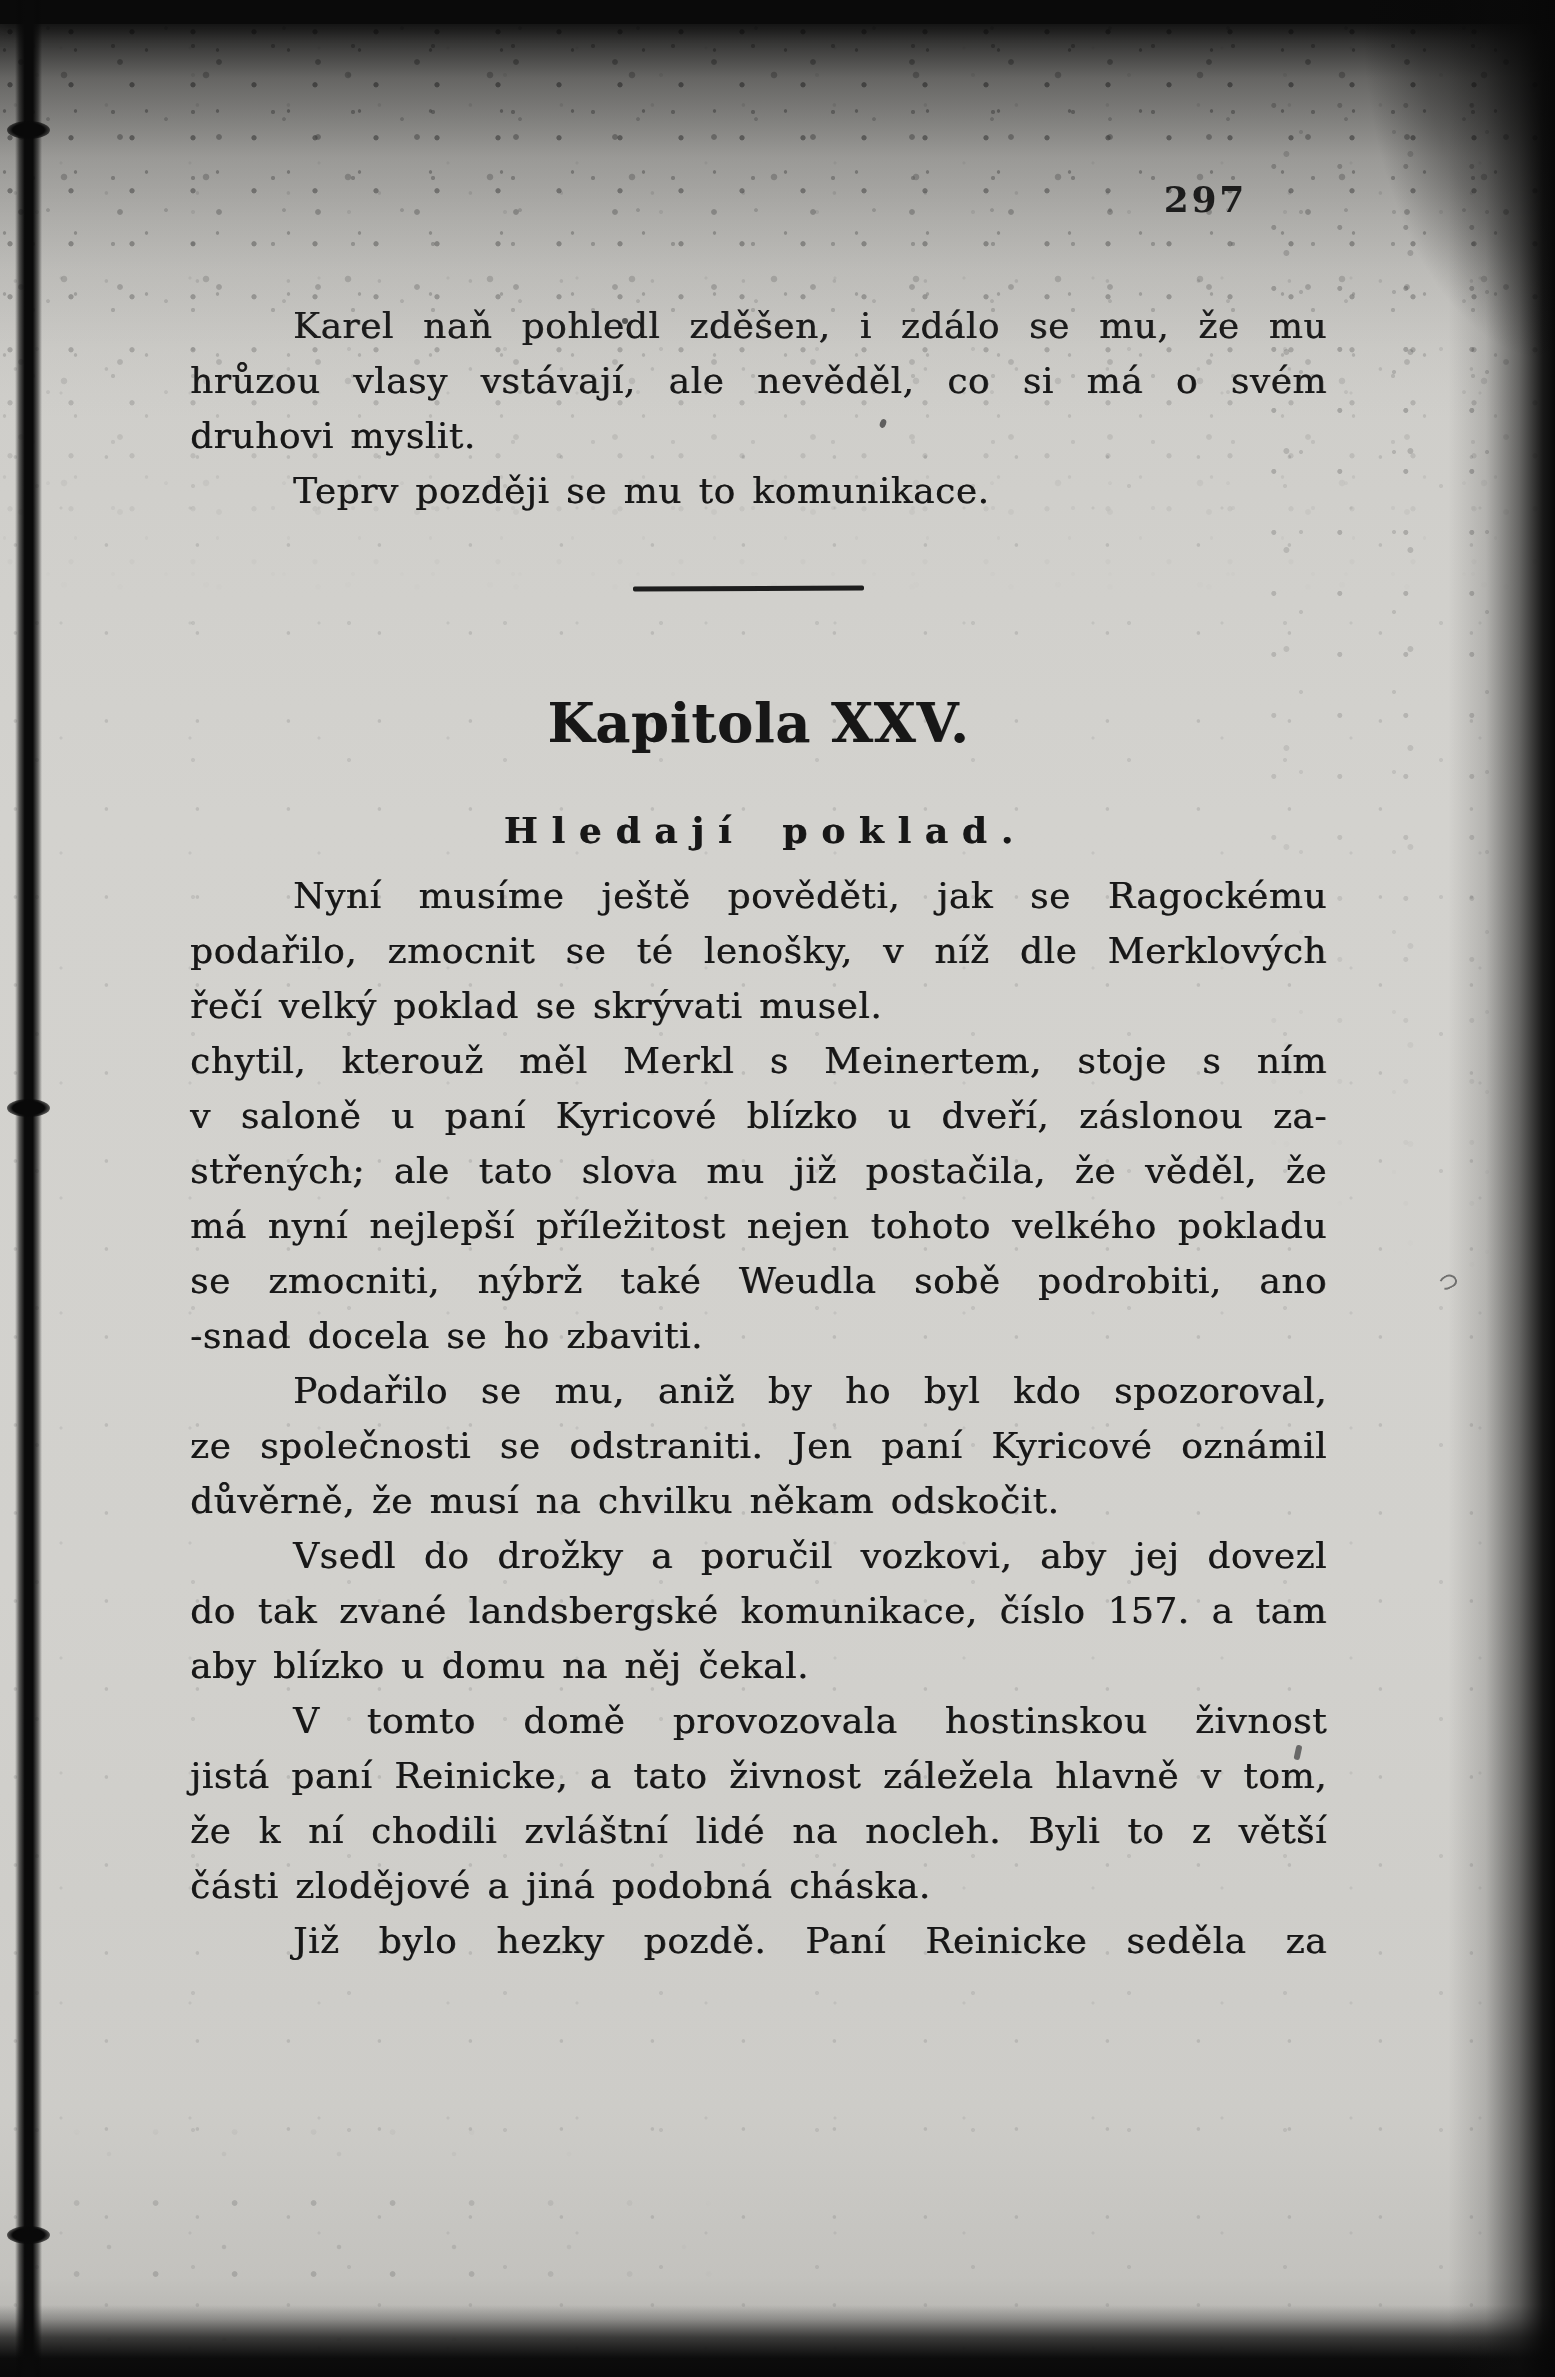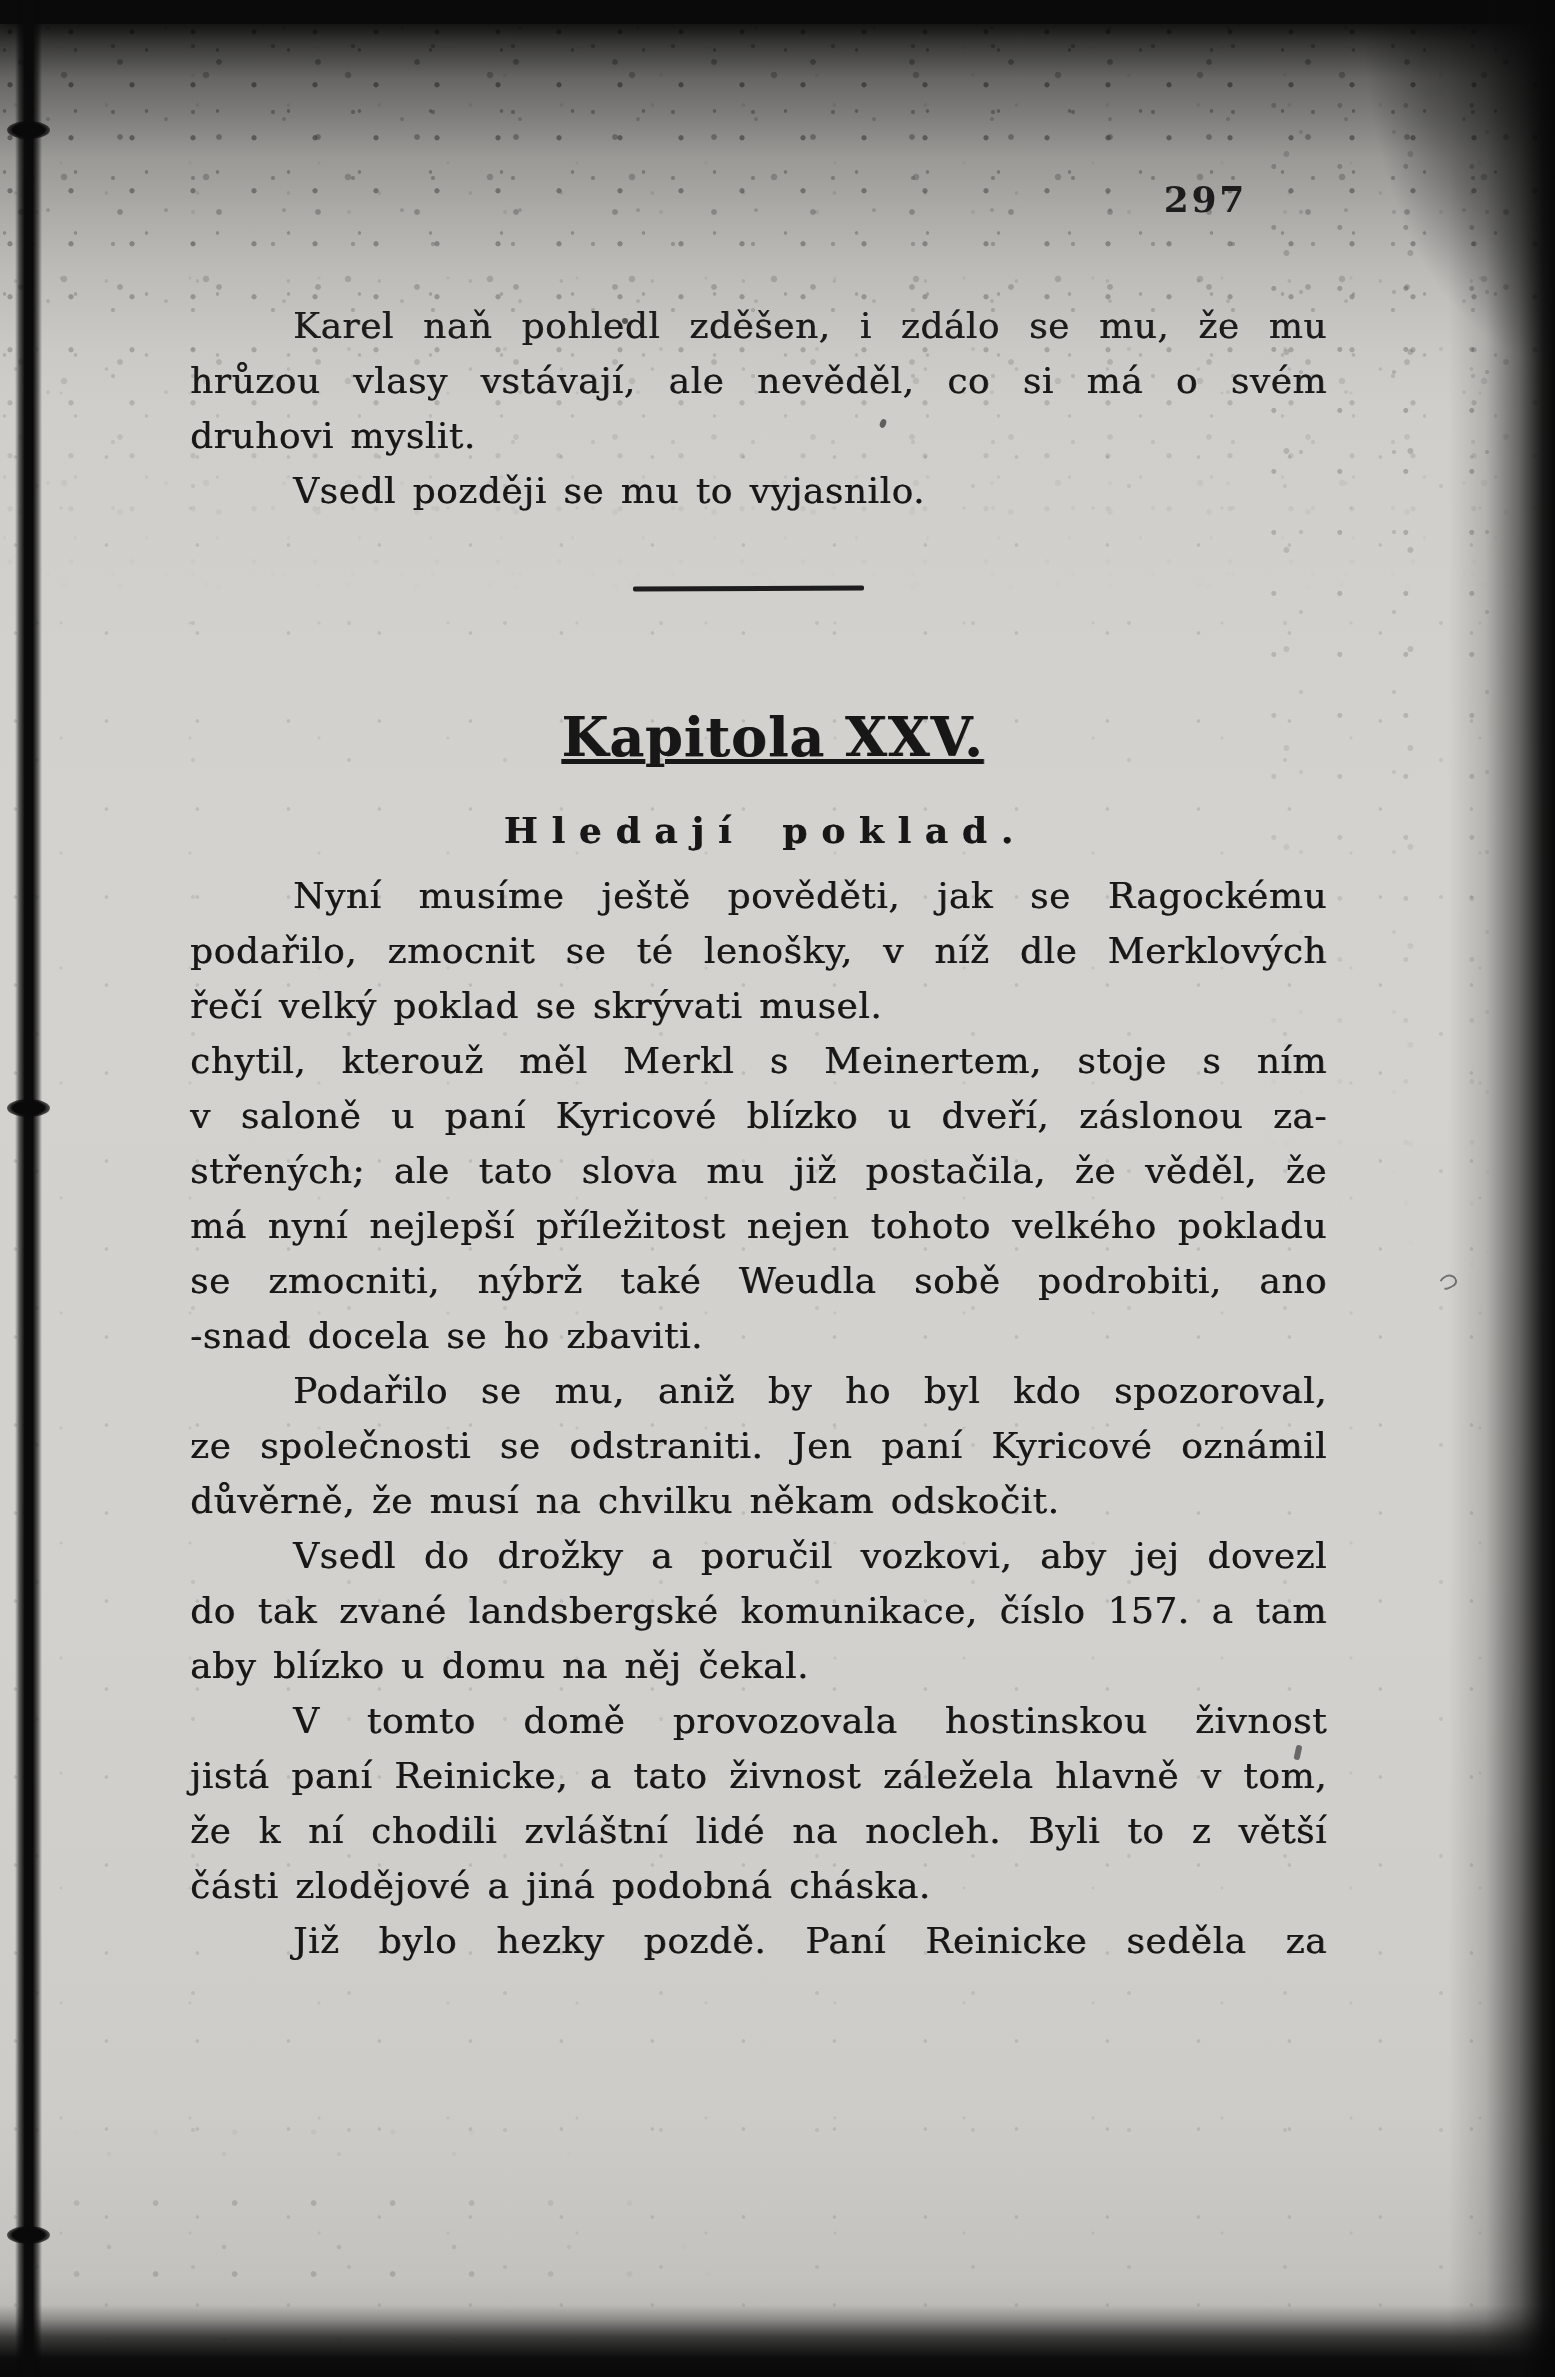--- a/index.html
+++ b/index.html
@@ -151,27 +151,27 @@
 
   <div class="page-number">297</div>
 
   <div class="intro-block">
       <div>
         <div class="tline j i">Karel naň pohledl zděšen, i zdálo se mu, že mu</div>
         <div class="tline j">hrůzou vlasy vstávají, ale nevěděl, co si má o svém</div>
         <div class="tline">druhovi myslit.</div>
       </div>
       <div>
-        <div class="tline i">Vsedl později se mu to vyjasnilo.</div>
+        <div class="tline i">Teprv později se mu to komunikace.</div>
       </div>
     </div>
 
   <div class="rule"></div>
 
-  <h1 class="chapter-title" style="margin:14px;text-decoration:underline;">Kapitola XXV.</h1>
+  <h1 class="chapter-title" style="margin:0;">Kapitola XXV.</h1>
   <h2 class="chapter-subtitle" style="margin:0;">Hledají poklad.</h2>
 
   <div class="body-block">
       <div>
         <div class="tline j i">Nyní musíme ještě pověděti, jak se Ragockému</div>
         <div class="tline j">podařilo, zmocnit se té lenošky, v níž dle Merklových</div>
         <div class="tline">řečí velký poklad se skrývati musel.</div>
       </div>
       <div>
         <div class="tline j">chytil, kterouž měl Merkl s Meinertem, stoje s ním</div>

